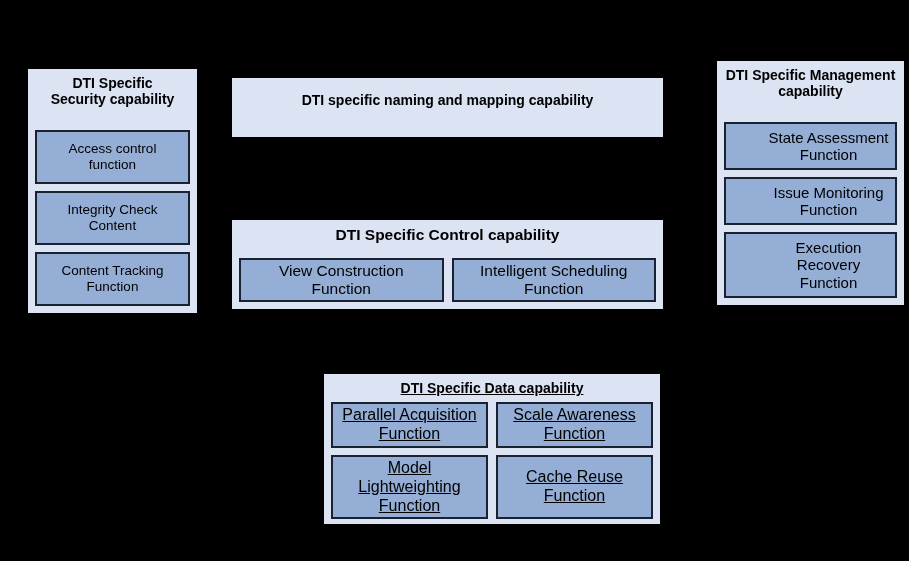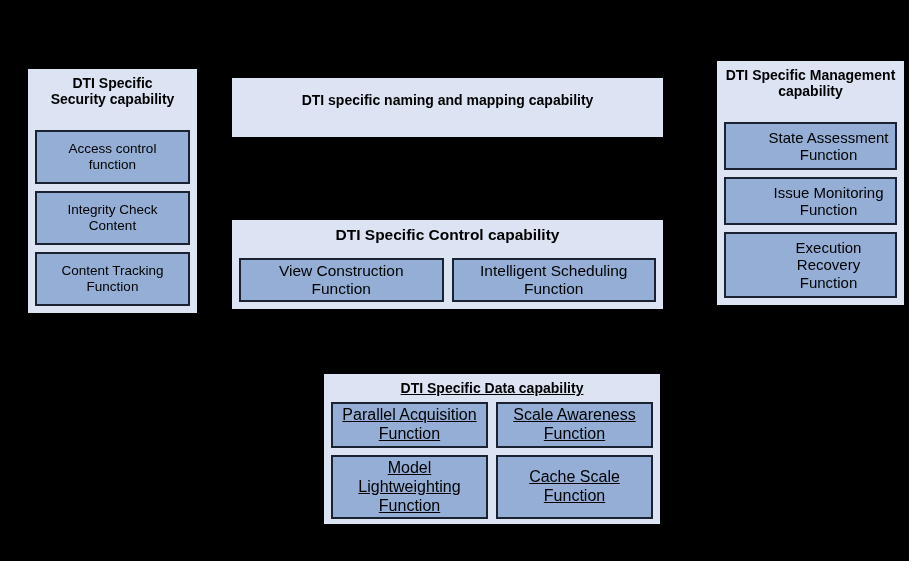--- a/index.html
+++ b/index.html
@@ -181,19 +181,19 @@
     <div class="panel-body">
       <div class="panel-row">
         <div class="fn">Parallel Acquisition
 Function</div>
         <div class="fn">Scale Awareness
 Function</div>
       </div>
       <div class="panel-row">
         <div class="fn">Model Lightweighting
 Function</div>
-        <div class="fn">Cache Scale
+        <div class="fn">Cache Reuse
 Function</div>
       </div>
     </div>
   </div>
 
 </div>
 
 </body></html>

